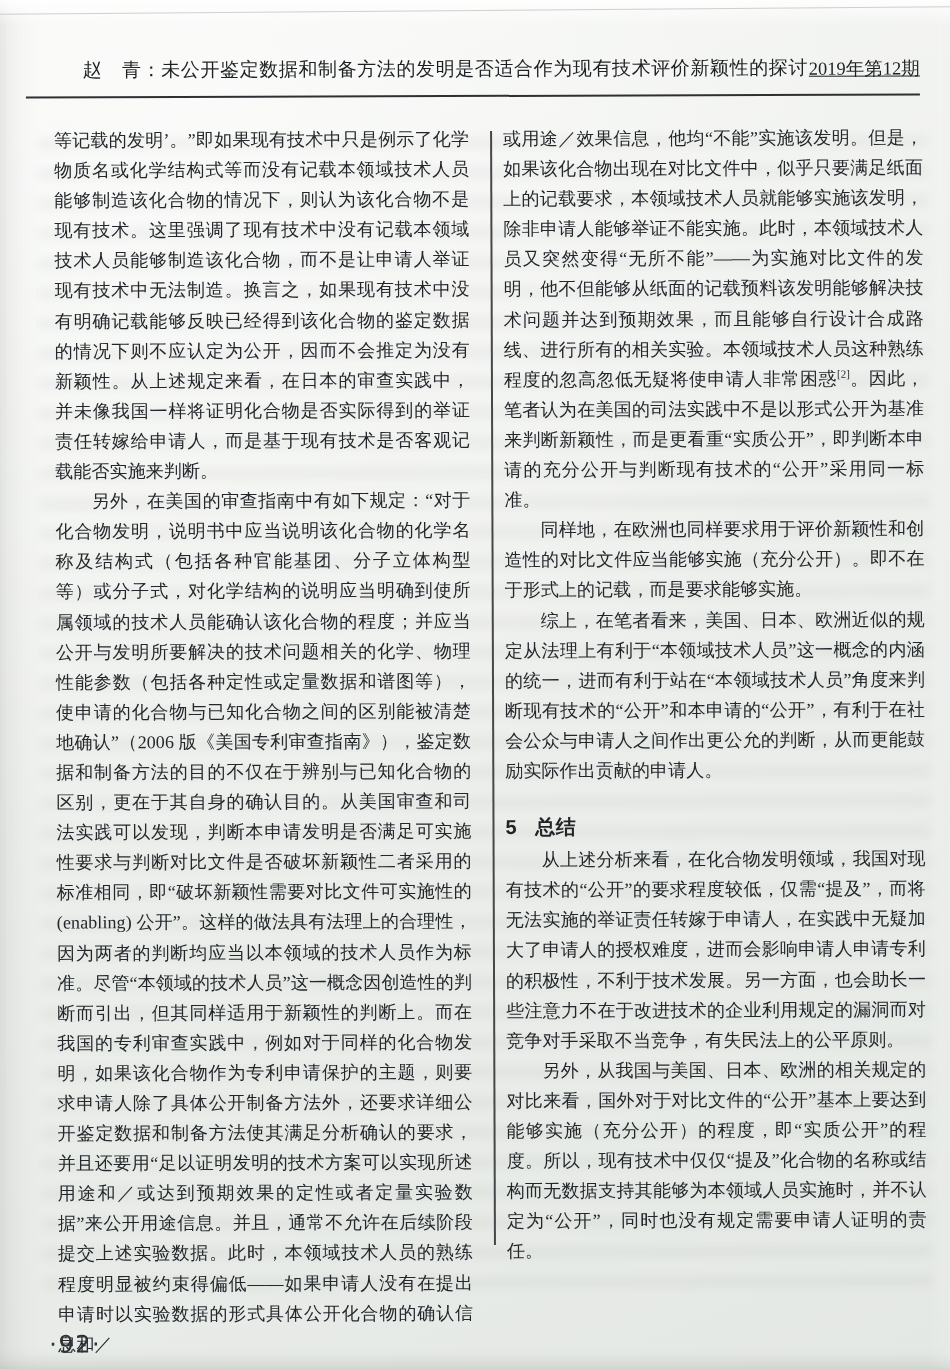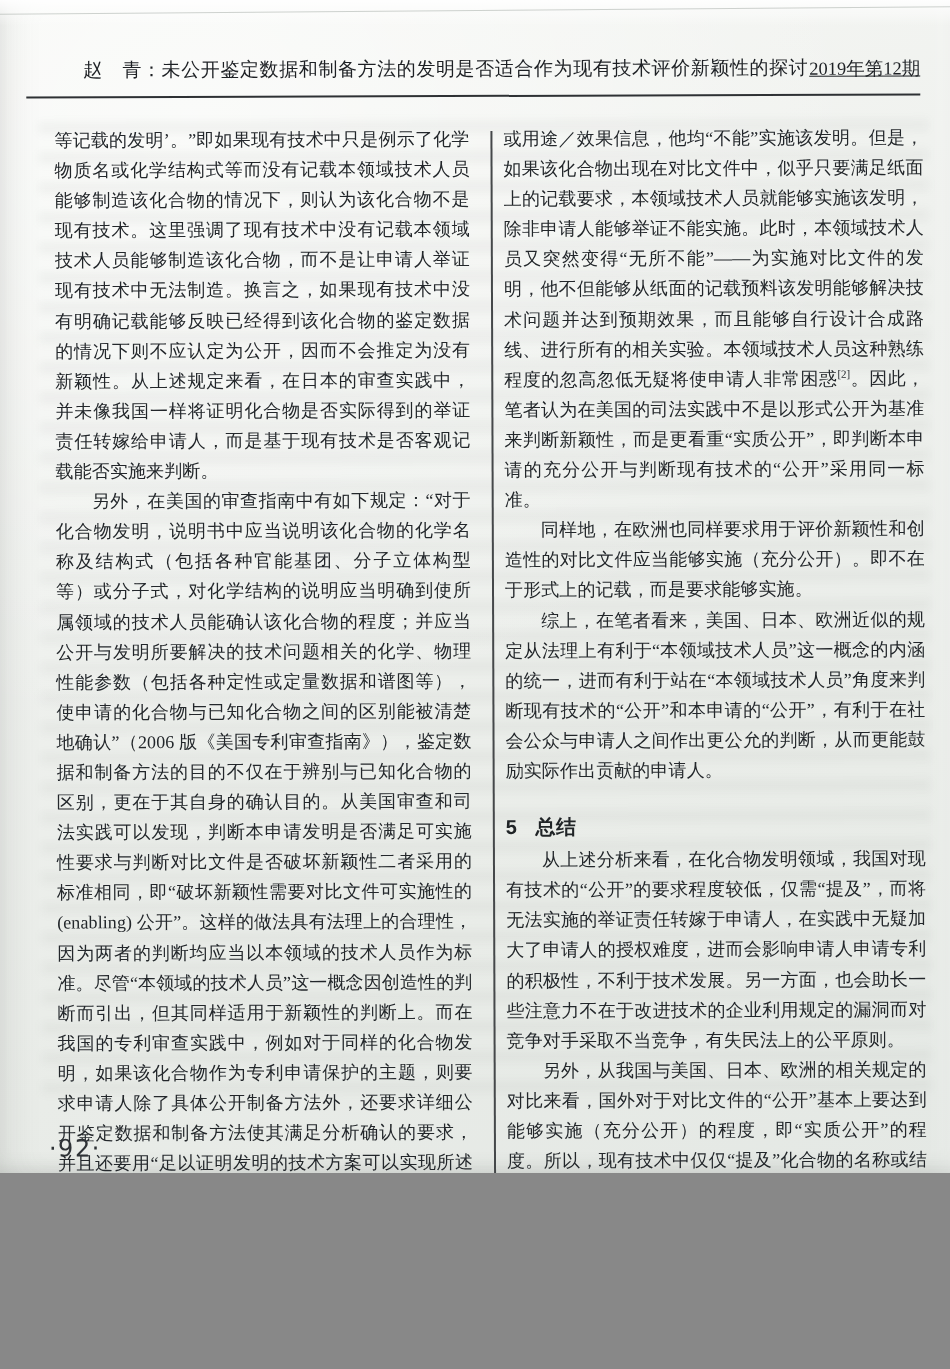--- a/index.html
+++ b/index.html
@@ -1,19 +1,19 @@
 <!DOCTYPE html>
 <html><head>
 <meta charset="utf-8">
 <style>
   html, body { margin: 0; padding: 0; background: #888; }
   .page {
     position: relative;
     width: 950px;
-    height: 1173px;
+    height: 1369px;
     margin: 0 auto;
     overflow: hidden;
     background:
       radial-gradient(120% 90% at 20% 10%, rgba(255,255,255,0.55), rgba(255,255,255,0) 60%),
       linear-gradient(158deg, #f7f8f5 0%, #eff1ee 38%, #e9ece8 72%, #e4e8e4 100%);
     box-shadow:
       inset 26px 0 40px -28px rgba(95,102,96,0.22),
       inset -18px 0 36px -24px rgba(255,255,255,0.5),
       inset 0 -14px 22px -16px rgba(80,86,80,0.30),
       inset 0 10px 18px -12px rgba(255,255,255,0.8);

